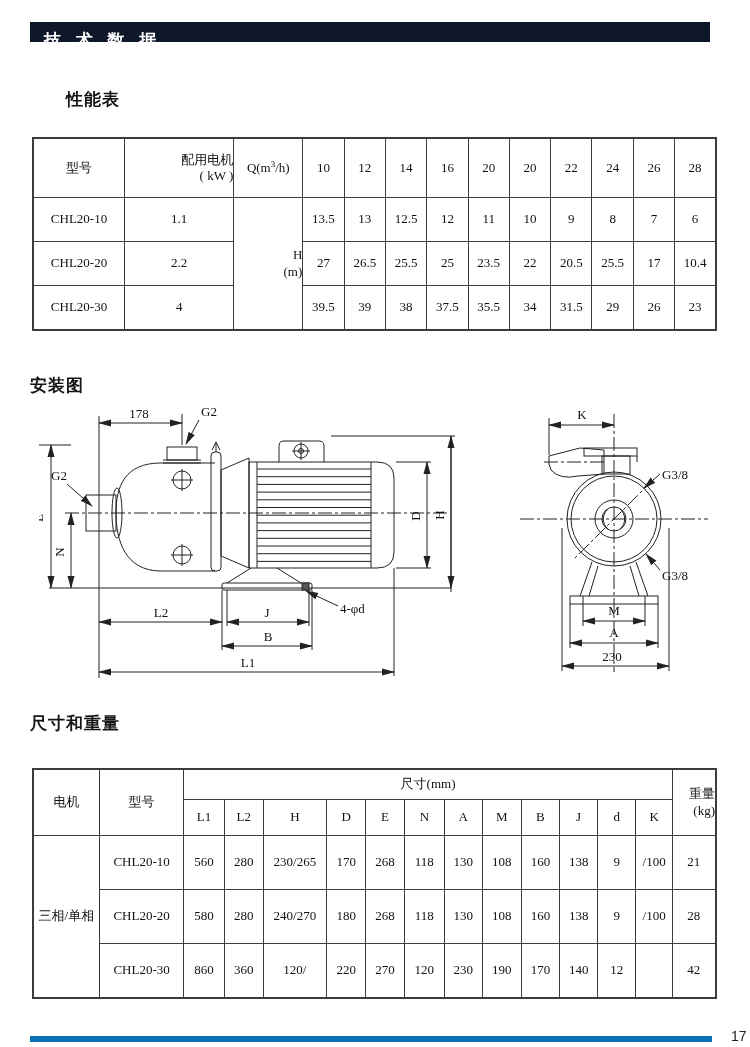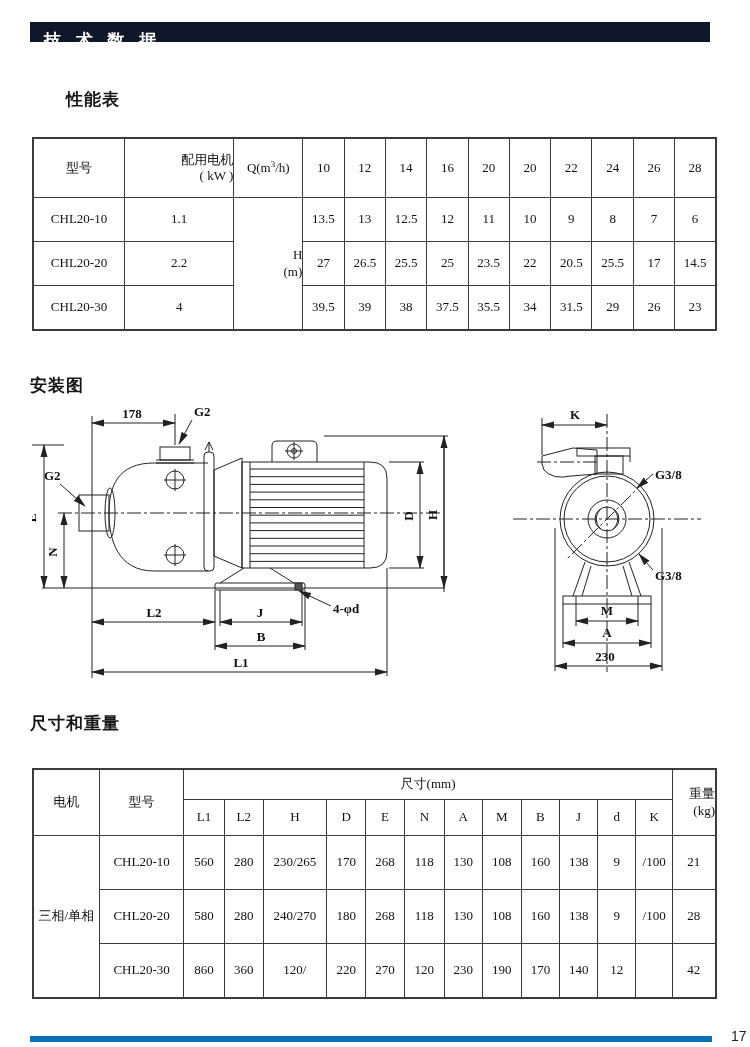--- a/index.html
+++ b/index.html
@@ -21,21 +21,21 @@
   .pt{top:137px;}
   .pt tr.hrow td{height:58px;}
   .pt tr.drow td{height:43px;}
   .dt{top:768px;}
   .dt tr.h1 td{height:29px;}
   .dt tr.h2 td{height:35px;}
   .dt tr.drow td{height:53px;}
   .two-line div{line-height:1.25;text-align:right;}
   sup{font-size:9px;}
 
-  .diagrams{position:absolute;left:32px;top:400px;width:690px;height:305px;font-weight:bold;}
+  .diagrams{position:absolute;left:39px;top:400px;width:690px;height:305px;}
   .diagrams svg{position:absolute;top:0;}
   #side-svg{left:0;}
   #end-svg{left:465px;}
   svg text{font-family:"Liberation Serif","DejaVu Serif",serif;font-size:13px;fill:#111;}
 
   .bottom-bar{position:absolute;left:30px;top:1036px;width:682px;height:6px;background:#0b72b8;}
   .page-number{position:absolute;left:731px;top:1028px;font-size:14px;color:#222;}
 </style>
 </head>
 <body>
@@ -106,21 +106,21 @@
       <td>2.2</td>
       <td>27</td>
       <td>26.5</td>
       <td>25.5</td>
       <td>25</td>
       <td>23.5</td>
       <td>22</td>
       <td>20.5</td>
       <td>25.5</td>
       <td>17</td>
-      <td>14.5</td>
+      <td>10.4</td>
     </tr>
     <tr class="drow">
       <td>CHL20-30</td>
       <td>4</td>
       <td>39.5</td>
       <td>39</td>
       <td>38</td>
       <td>37.5</td>
       <td>35.5</td>
       <td>34</td>

